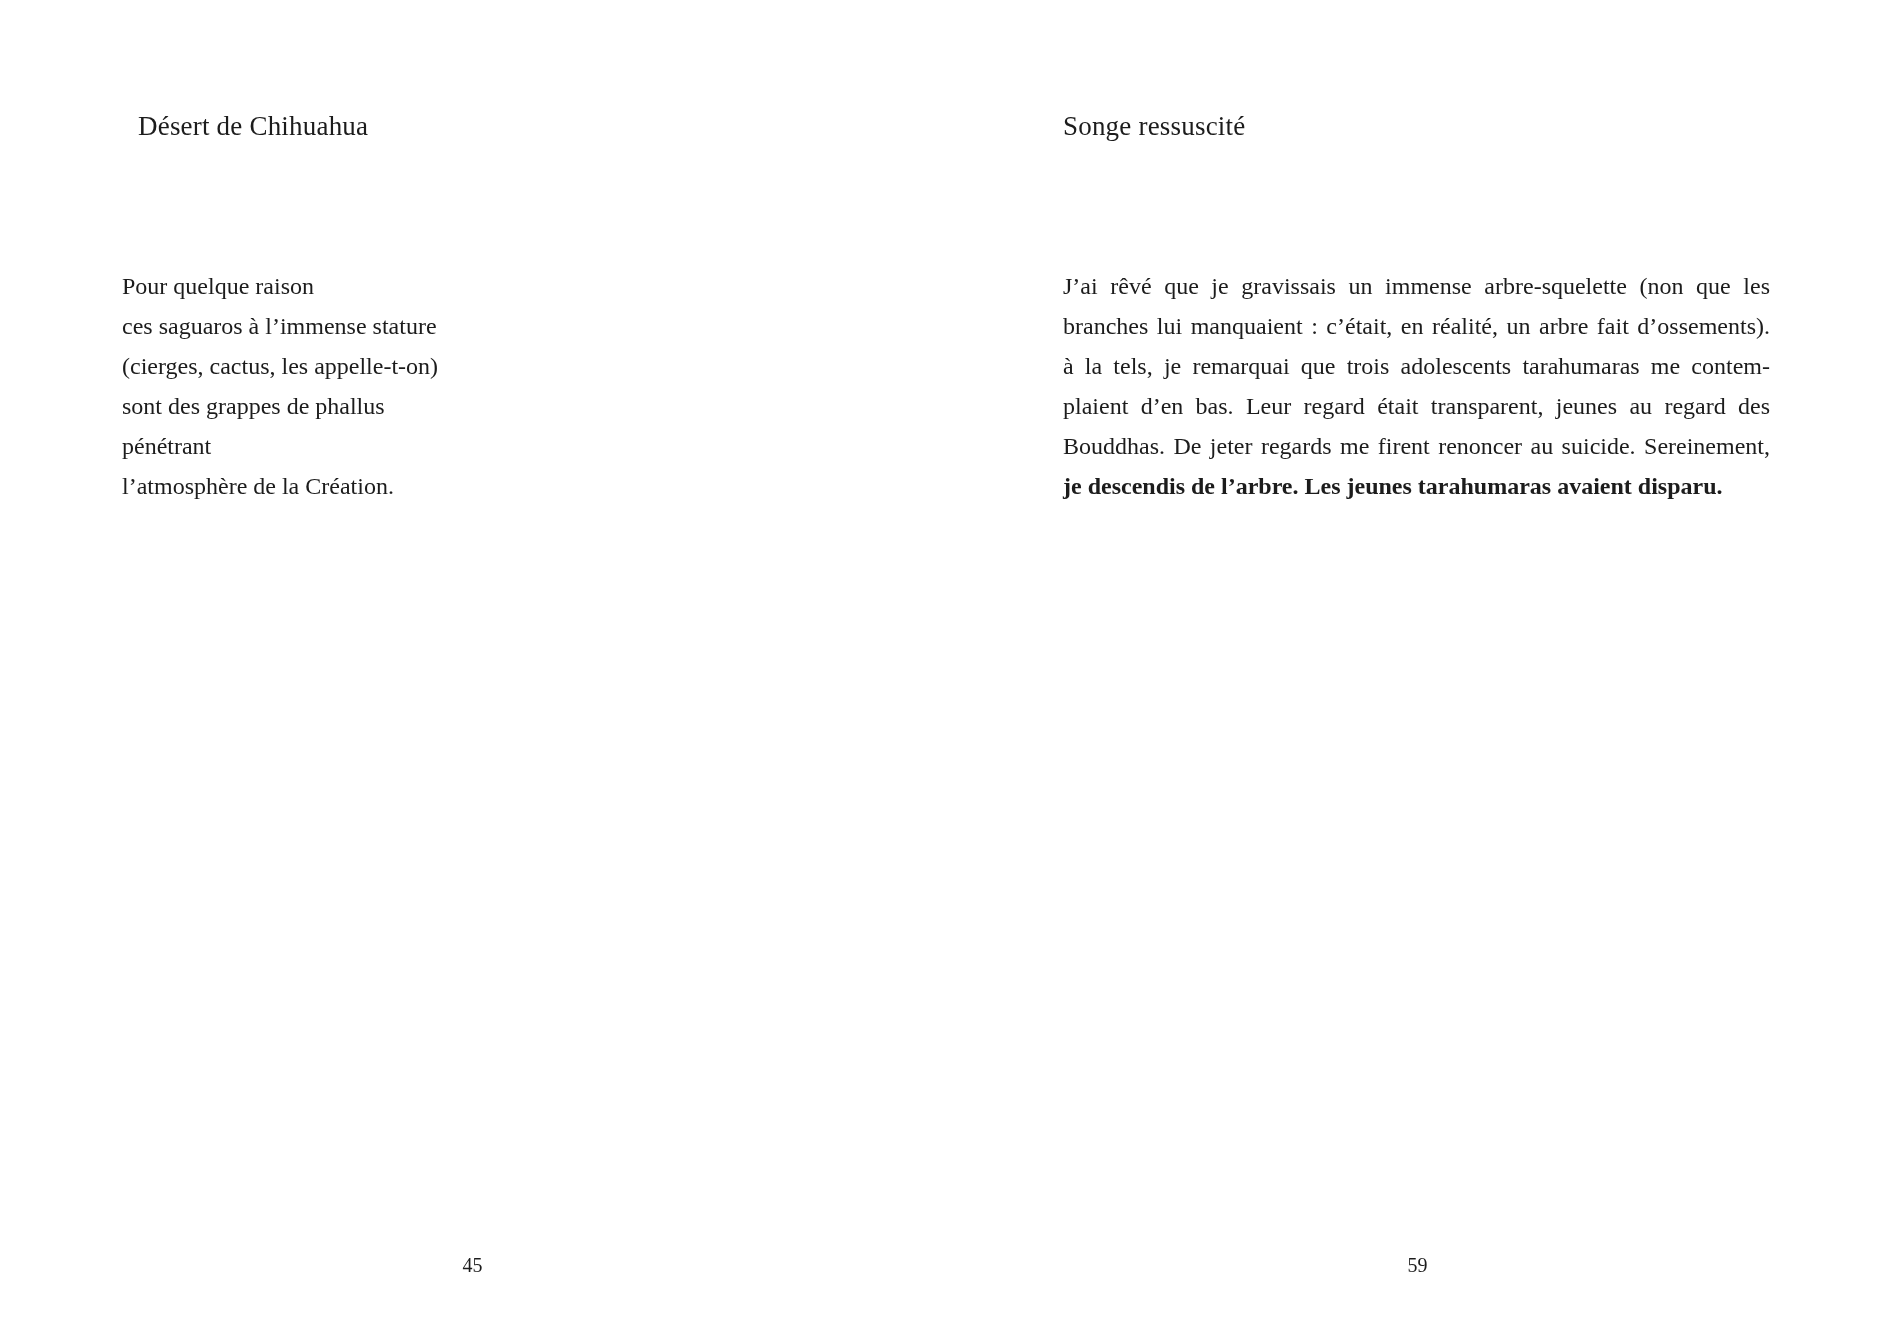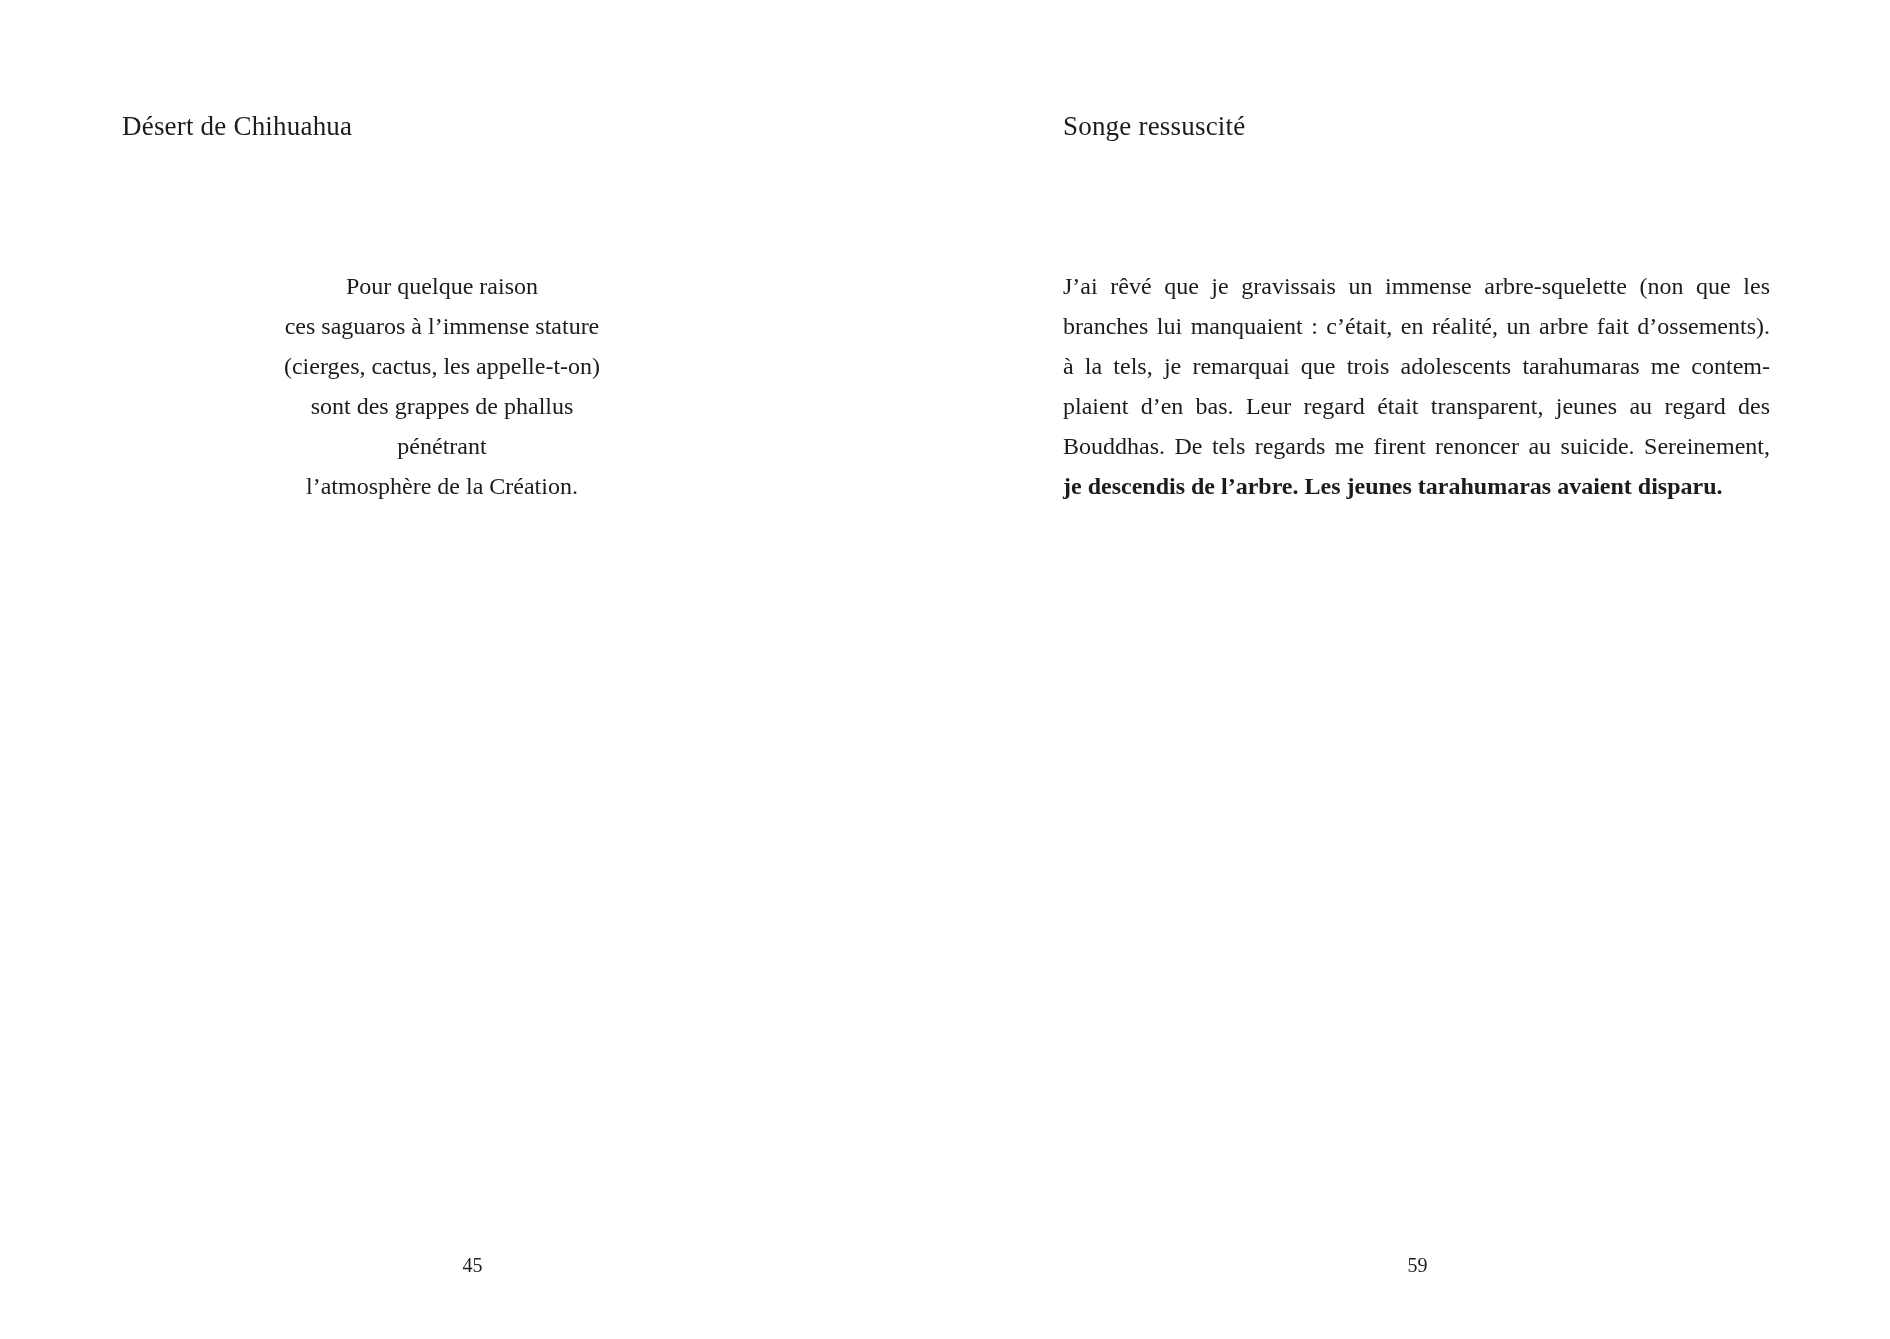--- a/index.html
+++ b/index.html
@@ -28,35 +28,35 @@
   .title {
     position: absolute;
     top: 109px;
     margin: 0;
     font-size: 27px;
     font-weight: normal;
     line-height: 34px;
     letter-spacing: 0.2px;
     white-space: nowrap;
   }
-  .page-left  .title { left: 122px; }
+  .page-left  .title { left: 138px; }
   .page-right .title { left: 118px; text-align: right; }
 
   .body-text {
     position: absolute;
     top: 266px;
     font-size: 24px;
     line-height: 40px;
   }
   .page-left  .body-text { left: 122px; width: 640px; }
   .page-right .body-text { left: 118px; width: 707px; }
 
   .poem-line {
     white-space: nowrap;
-    text-align: center;
+    text-align: left;
   }
   .prose-line {
     text-align: justify;
     text-align-last: justify;
   }
   .prose-line.last-line {
     text-align: left;
     text-align-last: left;
     font-weight: bold;
   }
@@ -92,20 +92,20 @@
   </section>
 
   <section class="page page-right">
     <h2 class="title">Songe ressuscité</h2>
 
     <div class="body-text">
       <div class="prose-line">J’ai rêvé que je gravissais un immense arbre-squelette (non que les</div>
       <div class="prose-line">branches lui manquaient : c’était, en réalité, un arbre fait d’ossements).</div>
       <div class="prose-line">à la tels, je remarquai que trois adolescents tarahumaras me contem-</div>
       <div class="prose-line">plaient d’en bas. Leur regard était transparent, jeunes au regard des</div>
-      <div class="prose-line">Bouddhas. De tels regards me firent renoncer au suicide. Sereinement,</div>
+      <div class="prose-line">Bouddhas. De jeter regards me firent renoncer au suicide. Sereinement,</div>
       <div class="prose-line last-line">je descendis de l’arbre. Les jeunes tarahumaras avaient disparu.</div>
     </div>
 
     <div class="folio">59</div>
   </section>
 
 </div>
 
 </body></html>

